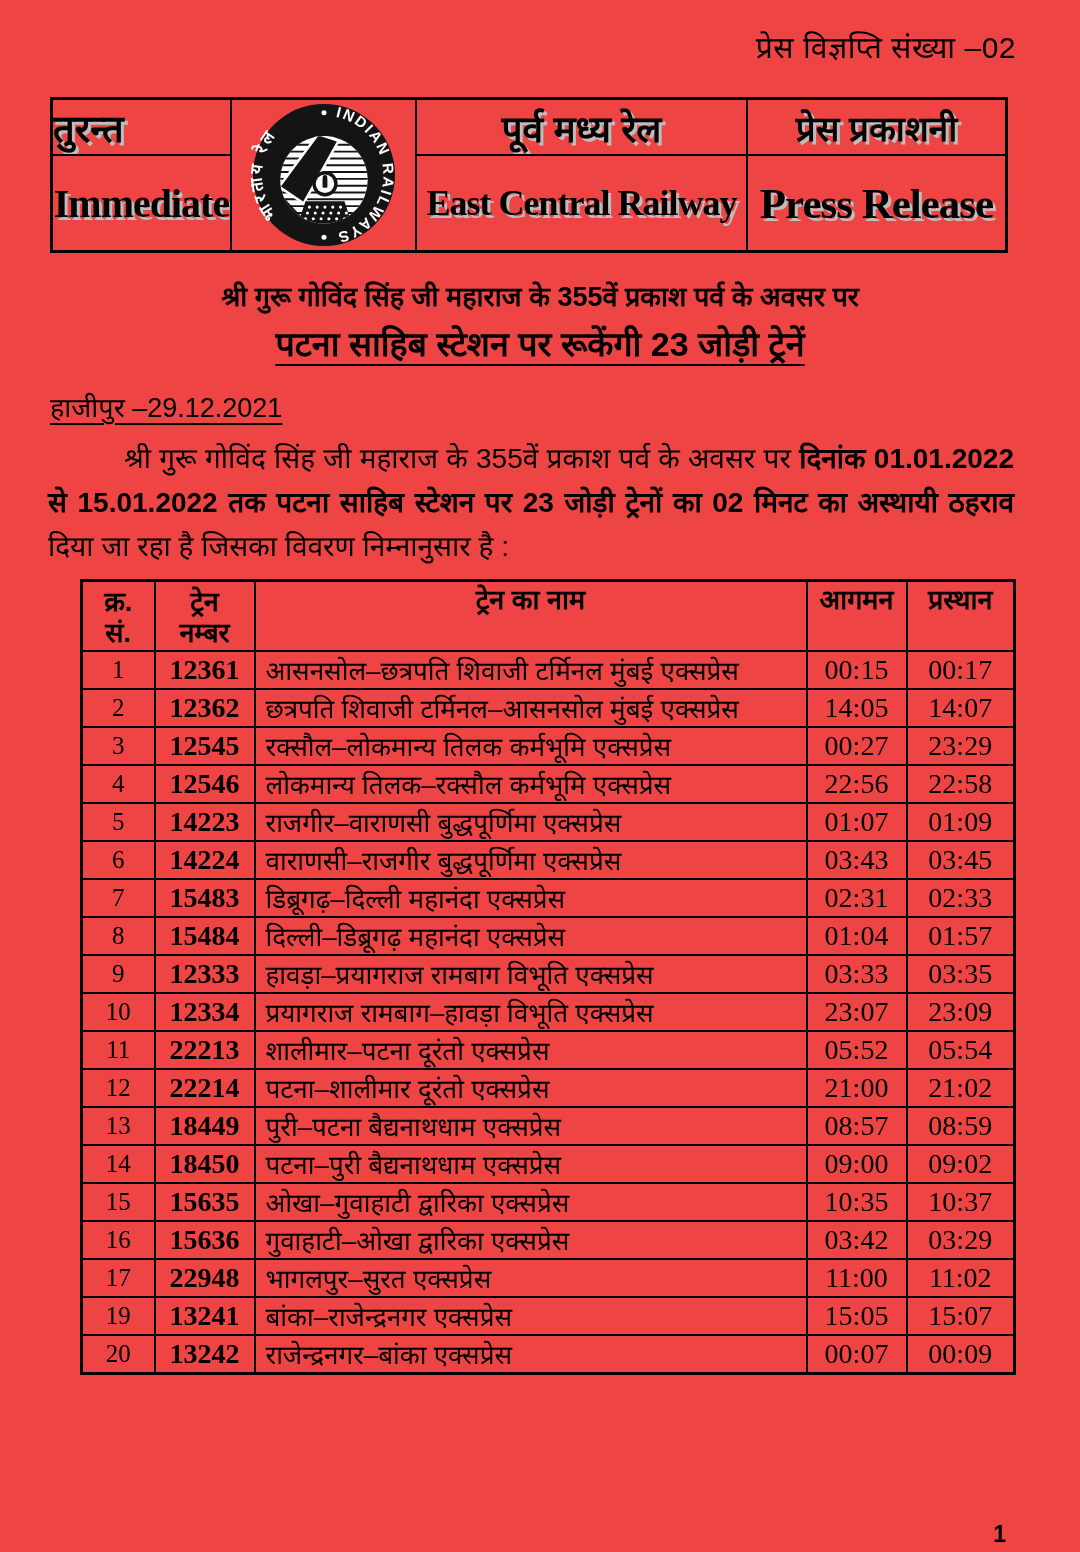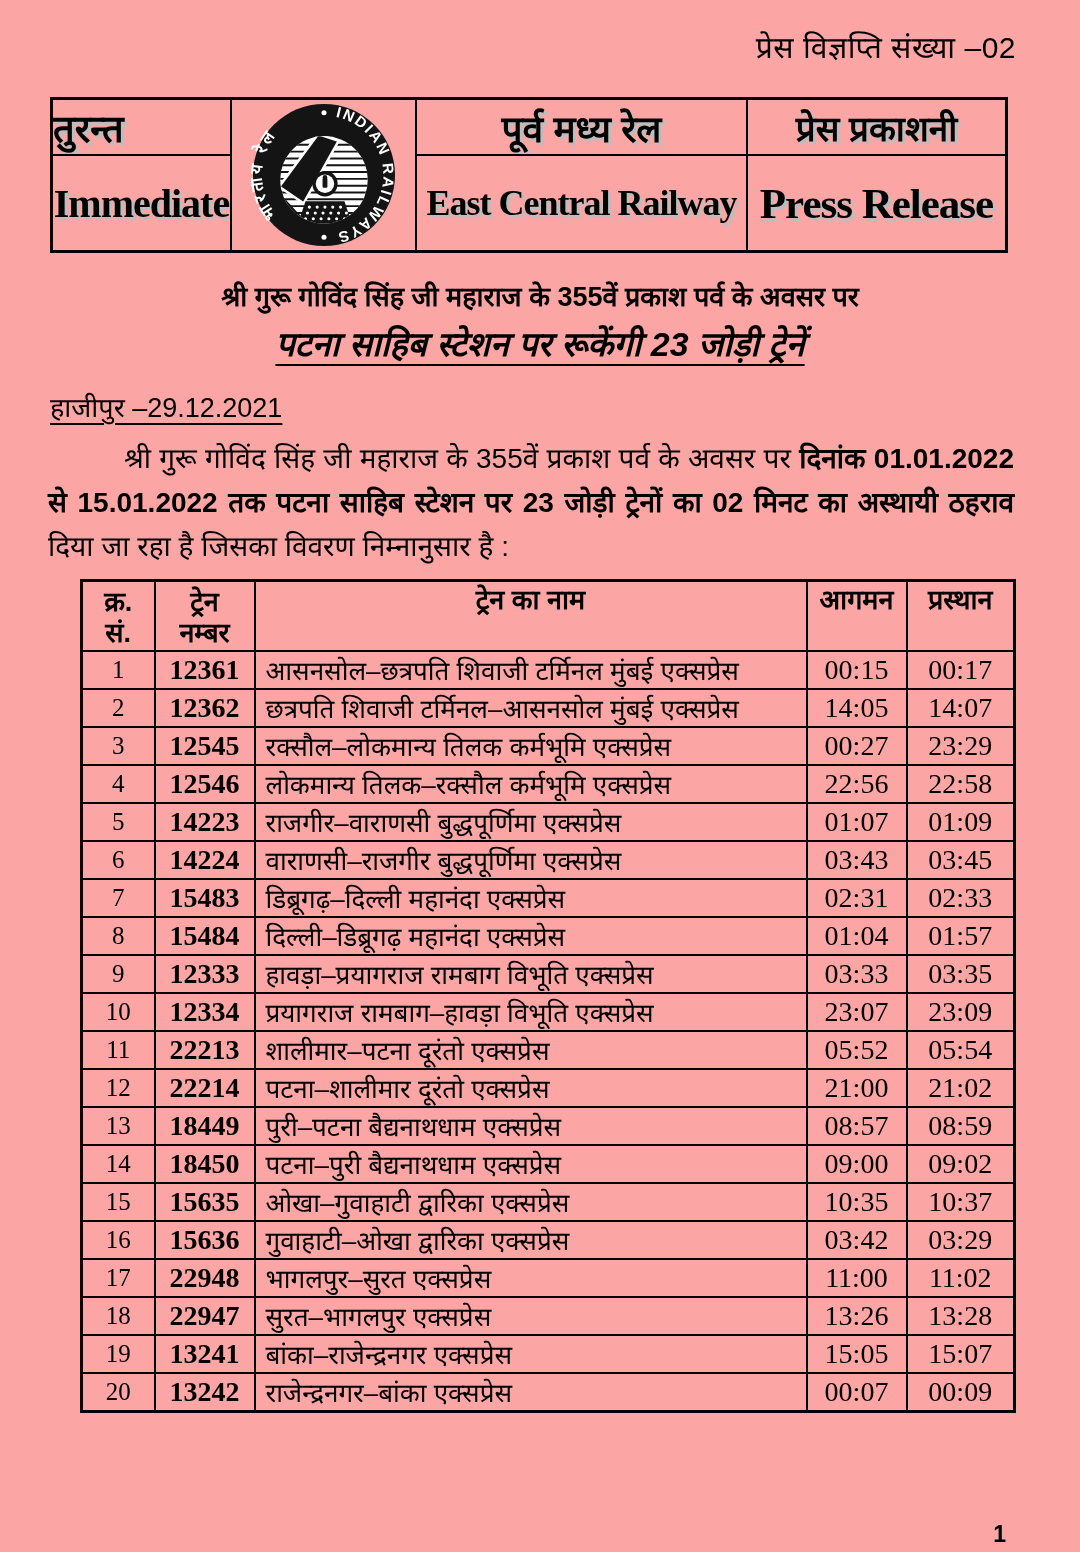--- a/index.html
+++ b/index.html
@@ -1,20 +1,20 @@
 <!DOCTYPE html>
 <html lang="hi"><head>
 <meta charset="utf-8">
 <style>
   * { margin: 0; padding: 0; box-sizing: border-box; }
   html, body { background: #e8e8e8; }
   .page {
     width: 1080px; height: 1552px;
     margin: 0 auto;
-    background: #fca5a5;
+    background: #ef4444;
     color: #000;
     position: relative;
     overflow: hidden;
     font-family: "Liberation Sans", sans-serif;
   }
   .press-no {
     padding: 26px 64px 0 0;
     text-align: right;
     font-size: 30px;
     letter-spacing: 0.5px;
@@ -41,21 +41,21 @@
   .c3 .bot { font-size: 36px; }
   .c4 .top { font-size: 35px; }
   .c4 .bot { font-size: 43px; }
   .c3, .c4, .logo-cell { border-left: 2px solid #000; }
   .logo-cell { display: flex; align-items: center; justify-content: center; height: 150px; }
   .logo-cell svg { width: 146px; height: 146px; }
   
   .title1 { margin-top: 24px; text-align: center; font-size: 27px; font-weight: 700; }
   .title2 {
     margin-top: 6px; text-align: center; font-size: 34px; font-weight: 700;
-    text-decoration: underline; text-decoration-thickness: 2px; text-underline-offset: 8px; font-style: italic;
+    text-decoration: underline; text-decoration-thickness: 2px; text-underline-offset: 8px;
   }
   .dateline {
     margin: 22px 0 0 50px; font-size: 27px; display: inline-block;
     text-decoration: underline; text-decoration-thickness: 2px; text-underline-offset: 6px;
   }
   .bodytext {
     margin: 12px 66px 0 48px;
     font-size: 28px; line-height: 44px;
     text-align: justify; text-indent: 76px;
   }
@@ -499,37 +499,20 @@
           </td>
     <td class="c-arr">
             <div class="cc">11:00</div>
           </td>
     <td class="c-dep">
             <div class="cc">11:02</div>
           </td>
   </tr>
         <tr>
     <td class="c-sn">
-            <div class="cc">18</div>
-          </td>
-    <td class="c-num">
-            <div class="cc">22947</div>
-          </td>
-    <td class="c-name">
-            <div class="cc">सुरत–भागलपुर एक्सप्रेस</div>
-          </td>
-    <td class="c-arr">
-            <div class="cc">13:26</div>
-          </td>
-    <td class="c-dep">
-            <div class="cc">13:28</div>
-          </td>
-  </tr>
-        <tr>
-    <td class="c-sn">
             <div class="cc">19</div>
           </td>
     <td class="c-num">
             <div class="cc">13241</div>
           </td>
     <td class="c-name">
             <div class="cc">बांका–राजेन्द्रनगर एक्सप्रेस</div>
           </td>
     <td class="c-arr">
             <div class="cc">15:05</div>

